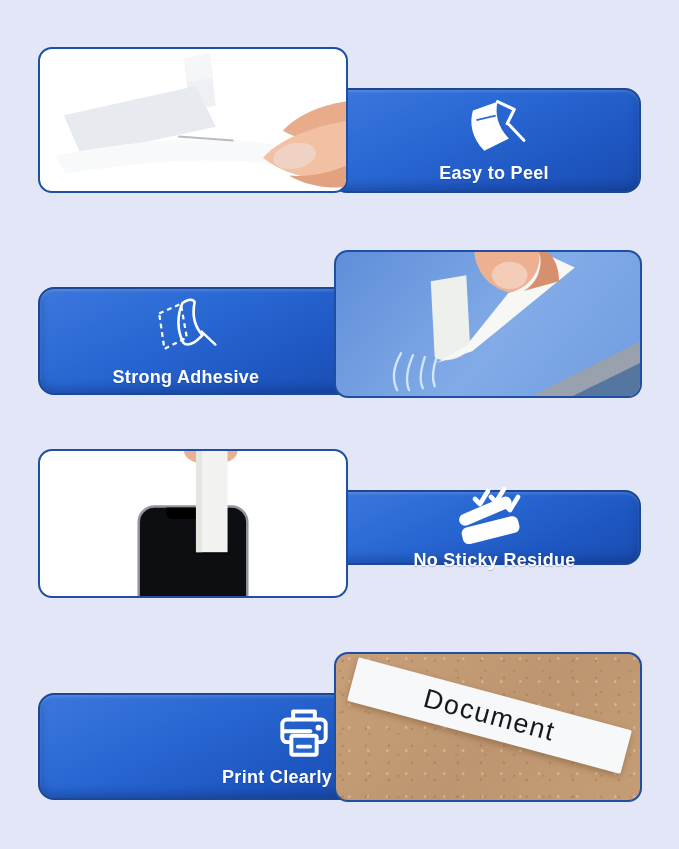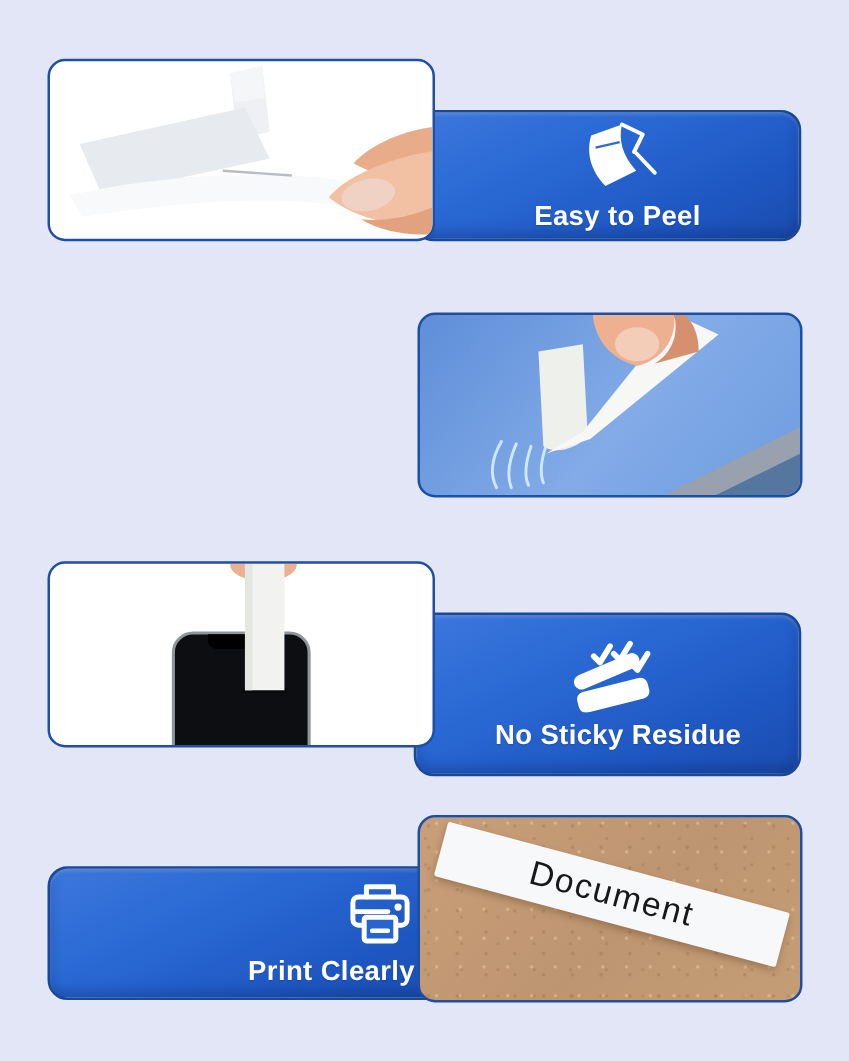--- a/index.html
+++ b/index.html
@@ -11,21 +11,21 @@
   
   .banner{
     position:absolute;box-sizing:border-box;
     background:linear-gradient(155deg,#447ae0 0%,#3c77dd 0%,#2968d3 38%,#1e56c1 75%,#1a4cae 100%);
     border:2px solid #1a4896;border-radius:16px;
     box-shadow:inset 0 2px 3px rgba(255,255,255,.16), inset 0 -5px 9px rgba(8,28,80,.28);
     display:flex;flex-direction:column;align-items:center;justify-content:center;gap:7px;
     z-index:1;
   }
   .banner-label{
-    color:#ffffff;font-weight:700;font-size:22px;letter-spacing:.3px;line-height:1;
+    color:#ffffff;font-weight:700;font-size:18px;letter-spacing:.3px;line-height:1;
     text-shadow:0 1px 1px rgba(10,30,80,.25);
   }
   .banner-icon{display:block;line-height:0;}
   
   .photo{
     position:absolute;box-sizing:border-box;overflow:hidden;
     border:2px solid #1d4fa3;border-radius:14px;background:#ffffff;z-index:2;
   }
   .photo svg{display:block;width:100%;height:100%;}
   .photo-blue{
@@ -38,21 +38,21 @@
       radial-gradient(circle at 15% 80%, rgba(116,82,48,.18) 0 1px, transparent 1.5px),
       linear-gradient(135deg,#c89f78 0%,#bd9570 55%,#c59d75 100%);
     background-size:23px 17px,19px 23px,29px 21px,100% 100%;
   }
   
   #photo-1{left:38px;top:47px;width:310px;height:146px;}
   #banner-1{left:331px;top:88px;width:310px;height:105px;padding-left:16px;}
   #banner-2{left:38px;top:287px;width:332px;height:108px;padding-right:36px;}
   #photo-2{left:334px;top:250px;width:308px;height:148px;}
   #photo-3{left:38px;top:449px;width:310px;height:149px;}
-  #banner-3{left:331px;top:490px;width:310px;height:131px;padding-left:17px;}
+  #banner-3{left:331px;top:490px;width:310px;height:75px;padding-left:17px;}
   #banner-4{left:38px;top:693px;width:332px;height:107px;padding-right:36px;align-items:flex-end;}
   #photo-4{left:334px;top:652px;width:308px;height:150px;}
   
   .doc-label{
     position:absolute;left:4%;top:27%;width:93%;height:31%;
     background:#f7f8f9;border-radius:2px;
     transform:rotate(15deg);transform-origin:50% 50%;
     box-shadow:0 3px 6px rgba(90,58,22,.35);
     display:flex;align-items:center;justify-content:center;
   }
@@ -83,20 +83,30 @@
       <polygon points="24,68 158,38 178,80 42,110" fill="#e7eaee"></polygon>
       <path d="M16,110 C90,94 170,88 236,98 L244,120 C170,108 90,118 26,128 Z" fill="#f8f9fa"></path>
       <line x1="140" y1="90" x2="196" y2="94" stroke="#b9bcc2" stroke-width="2"></line>
       <path d="M310,54 C282,58 258,70 246,84 C262,94 290,98 310,96 Z" fill="#e9ac8a"></path>
       <path d="M310,74 C272,80 238,96 226,112 C248,130 284,138 310,132 Z" fill="#f2c0a2"></path>
       <ellipse cx="258" cy="110" rx="22" ry="13" fill="#efd2c3" transform="rotate(-12 258 110)"></ellipse>
       <path d="M310,120 C292,128 270,132 252,130 C268,140 292,144 310,142 Z" fill="#e2a27f"></path>
     </svg>
   </div>
 
+  <div class="banner" id="banner-2">
+    <span class="banner-icon">
+      <svg width="74" height="64" viewBox="0 0 84 74">
+        <path d="M11,19 L36,8 L43,47 L17,60 Z" fill="none" stroke="#ffffff" stroke-width="2.6" stroke-dasharray="5.5,4.5" stroke-linejoin="round"></path>
+        <path d="M38,7 C45,2 50,2 52,6 C49,20 52,34 61,44 C51,55 43,57 39,53 C31,38 32,20 38,7 Z" fill="none" stroke="#ffffff" stroke-width="3" stroke-linejoin="round"></path>
+        <line x1="60" y1="40" x2="76" y2="55" stroke="#ffffff" stroke-width="2.8" stroke-linecap="round"></line>
+      </svg>
+    </span>
+    <span class="banner-label">Strong Adhesive</span>
+  </div>
   <div class="photo photo-blue" id="photo-2">
     <svg viewBox="0 0 308 148" preserveAspectRatio="none">
       <polygon points="308,92 308,148 198,148" fill="#98a1ad"></polygon>
       <polygon points="308,114 308,148 240,148" fill="#55769f"></polygon>
       <g stroke="#cfe6fb" stroke-width="2.4" fill="none" stroke-linecap="round">
         <path d="M66,104 C58,118 56,130 62,142"></path>
         <path d="M78,106 C72,120 70,132 74,142"></path>
         <path d="M90,108 C86,120 84,132 88,140"></path>
         <path d="M102,108 C98,120 97,130 100,138"></path>
       </g>

